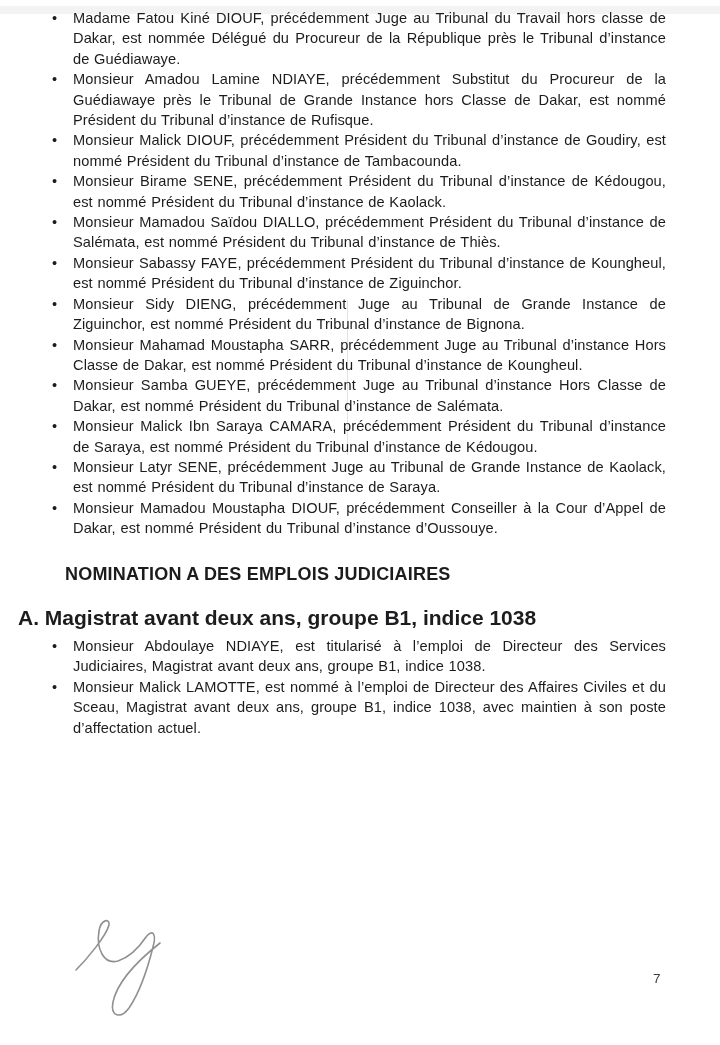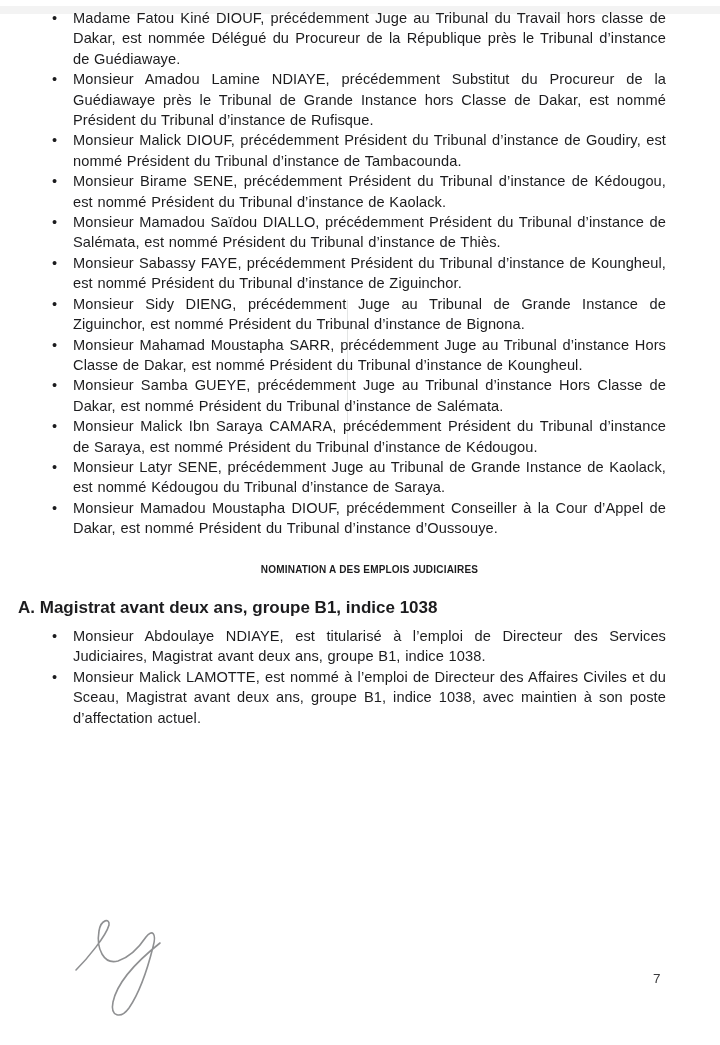--- a/index.html
+++ b/index.html
@@ -45,28 +45,28 @@
   ul.bullets li::before {
     content: "\2022";
     position: absolute;
     left: -21px;
     top: 0;
     font-size: 14.6px;
   }
   .top-list { padding-top: 58px; }
   .section-heading {
     margin: 25px 46px 0 65px;
-    text-align: center;
-    font-size: 10px;
+    text-align: left;
+    font-size: 18px;
     font-weight: bold;
     letter-spacing: 0.2px;
   }
   .subsection-title {
     margin: 23px 46px 5px 18px;
-    font-size: 17px;
+    font-size: 21px;
     font-weight: bold;
     line-height: 20.4px;
   }
   .signature {
     position: absolute;
     left: 70px;
     top: 916px;
   }
   .page-number {
     position: absolute;
@@ -88,21 +88,21 @@
     <li>Madame Fatou Kiné DIOUF, précédemment Juge au Tribunal du Travail hors classe de Dakar, est nommée Délégué du Procureur de la République près le Tribunal d’instance de Guédiawaye.</li>
     <li>Monsieur Amadou Lamine NDIAYE, précédemment Substitut du Procureur de la Guédiawaye près le Tribunal de Grande Instance hors Classe de Dakar, est nommé Président du Tribunal d’instance de Rufisque.</li>
     <li>Monsieur Malick DIOUF, précédemment Président du Tribunal d’instance de Goudiry, est nommé Président du Tribunal d’instance de Tambacounda.</li>
     <li>Monsieur Birame SENE, précédemment Président du Tribunal d’instance de Kédougou, est nommé Président du Tribunal d’instance de Kaolack.</li>
     <li>Monsieur Mamadou Saïdou DIALLO, précédemment Président du Tribunal d’instance de Salémata, est nommé Président du Tribunal d’instance de Thiès.</li>
     <li>Monsieur Sabassy FAYE, précédemment Président du Tribunal d’instance de Koungheul, est nommé Président du Tribunal d’instance de Ziguinchor.</li>
     <li>Monsieur Sidy DIENG, précédemment Juge au Tribunal de Grande Instance de Ziguinchor, est nommé Président du Tribunal d’instance de Bignona.</li>
     <li>Monsieur Mahamad Moustapha SARR, précédemment Juge au Tribunal d’instance Hors Classe de Dakar, est nommé Président du Tribunal d’instance de Koungheul.</li>
     <li>Monsieur Samba GUEYE, précédemment Juge au Tribunal d’instance Hors Classe de Dakar, est nommé Président du Tribunal d’instance de Salémata.</li>
     <li>Monsieur Malick Ibn Saraya CAMARA, précédemment Président du Tribunal d’instance de Saraya, est nommé Président du Tribunal d’instance de Kédougou.</li>
-    <li>Monsieur Latyr SENE, précédemment Juge au Tribunal de Grande Instance de Kaolack, est nommé Kédougou du Tribunal d’instance de Saraya.</li>
+    <li>Monsieur Latyr SENE, précédemment Juge au Tribunal de Grande Instance de Kaolack, est nommé Président du Tribunal d’instance de Saraya.</li>
     <li>Monsieur Mamadou Moustapha DIOUF, précédemment Conseiller à la Cour d’Appel de Dakar, est nommé Président du Tribunal d’instance d’Oussouye.</li>
   </ul>
 
   <h2 class="section-heading">NOMINATION A DES EMPLOIS JUDICIAIRES</h2>
 
   <h3 class="subsection-title">A. Magistrat avant deux ans, groupe B1, indice 1038</h3>
 
   <ul class="bullets">
     <li>Monsieur Abdoulaye NDIAYE, est titularisé à l’emploi de Directeur des Services Judiciaires, Magistrat avant deux ans, groupe B1, indice 1038.</li>
     <li>Monsieur Malick LAMOTTE, est nommé à l’emploi de Directeur des Affaires Civiles et du Sceau, Magistrat avant deux ans, groupe B1, indice 1038, avec maintien à son poste d’affectation actuel.</li>

